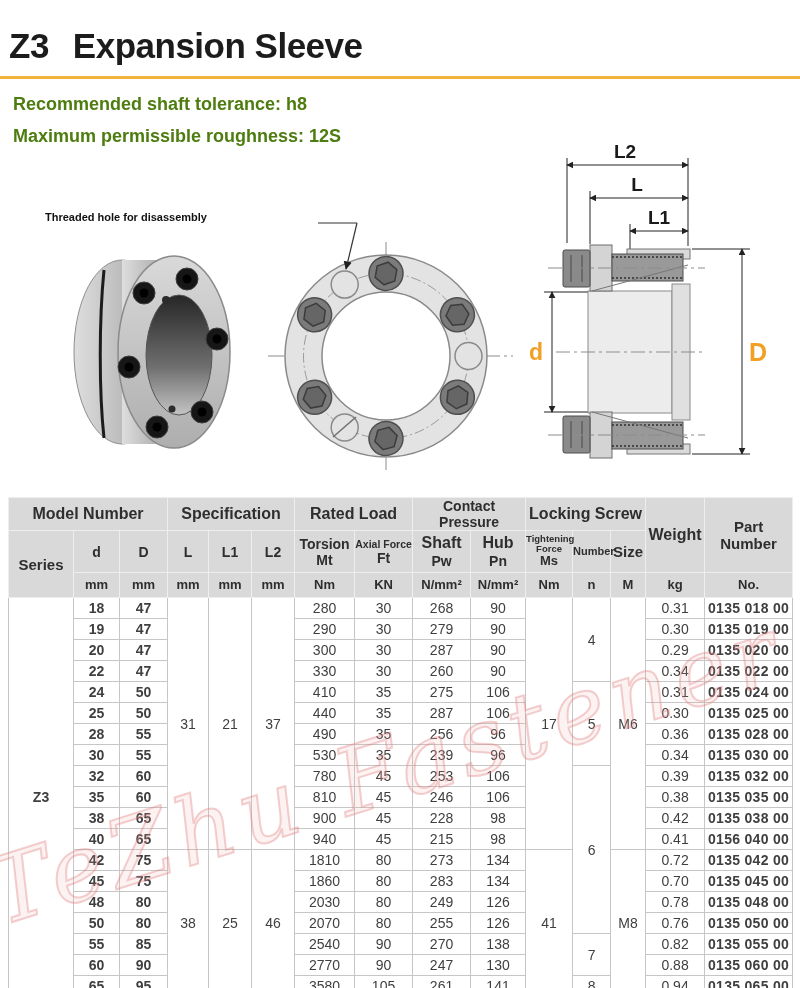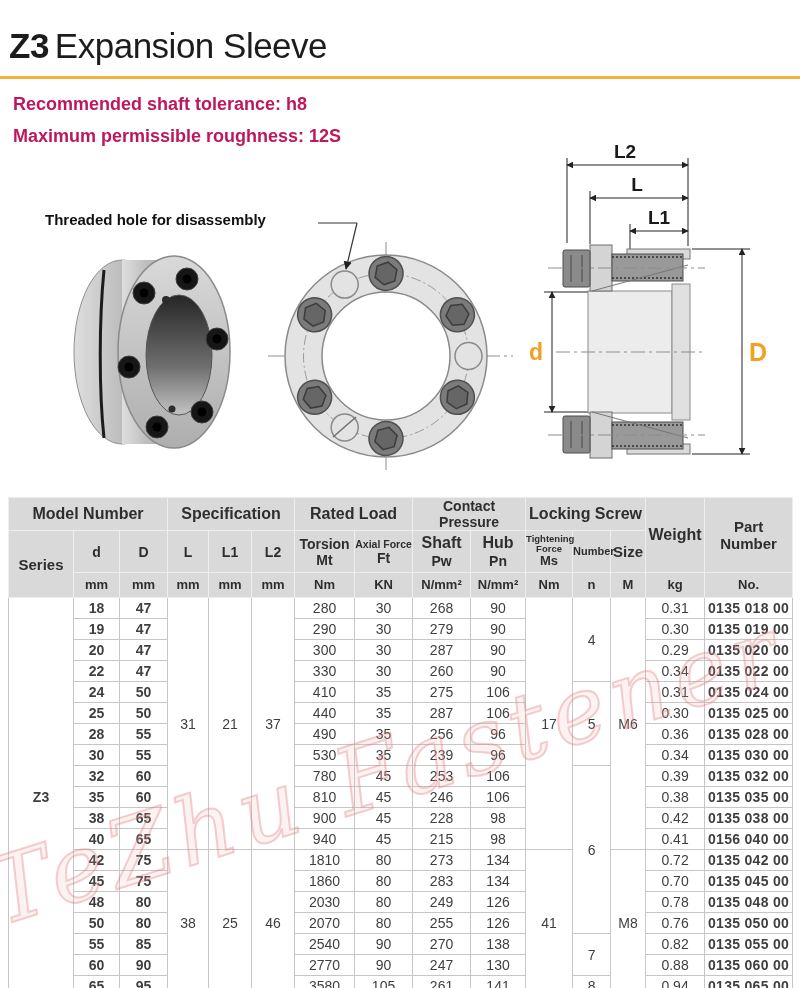--- a/index.html
+++ b/index.html
@@ -3,24 +3,24 @@
 <meta charset="utf-8">
 <style>
   html,body{margin:0;padding:0;}
   body{
     width:800px;height:988px;position:relative;background:#ffffff;
     font-family:"Liberation Sans","DejaVu Sans",sans-serif;color:#222;overflow:hidden;
   }
   
   .title{position:absolute;left:9px;top:26px;font-size:35px;color:#1c1c1c;letter-spacing:-0.5px;white-space:nowrap;}
   .title .series{font-weight:900;}
-  .title .name{font-weight:400;margin-left:6px;}
+  .title .name{font-weight:700;margin-left:24px;}
   .rule{position:absolute;left:0;top:76px;width:800px;height:3px;background:#f2b23c;}
-  .notes{position:absolute;left:13px;top:88px;font-size:18px;font-weight:600;color:#be185d;line-height:32px;}
-  .callout{position:absolute;left:45px;top:211px;font-size:15px;font-weight:700;color:#111;}
+  .notes{position:absolute;left:13px;top:88px;font-size:18px;font-weight:600;color:#4d7c0f;line-height:32px;}
+  .callout{position:absolute;left:45px;top:211px;font-size:11px;font-weight:700;color:#111;}
   
   .figs{position:absolute;left:0;top:130px;width:800px;height:360px;}
   
   .wm{
     position:absolute;left:-8px;top:842px;z-index:6;pointer-events:none;white-space:nowrap;
     font-family:"DejaVu Serif","Liberation Serif",serif;font-style:italic;font-size:92px;letter-spacing:7px;
     color:rgba(236,160,160,0.14);-webkit-text-stroke:2px rgba(226,128,128,0.38);
     transform:rotate(-17.5deg);transform-origin:0 50%;
   }
   

